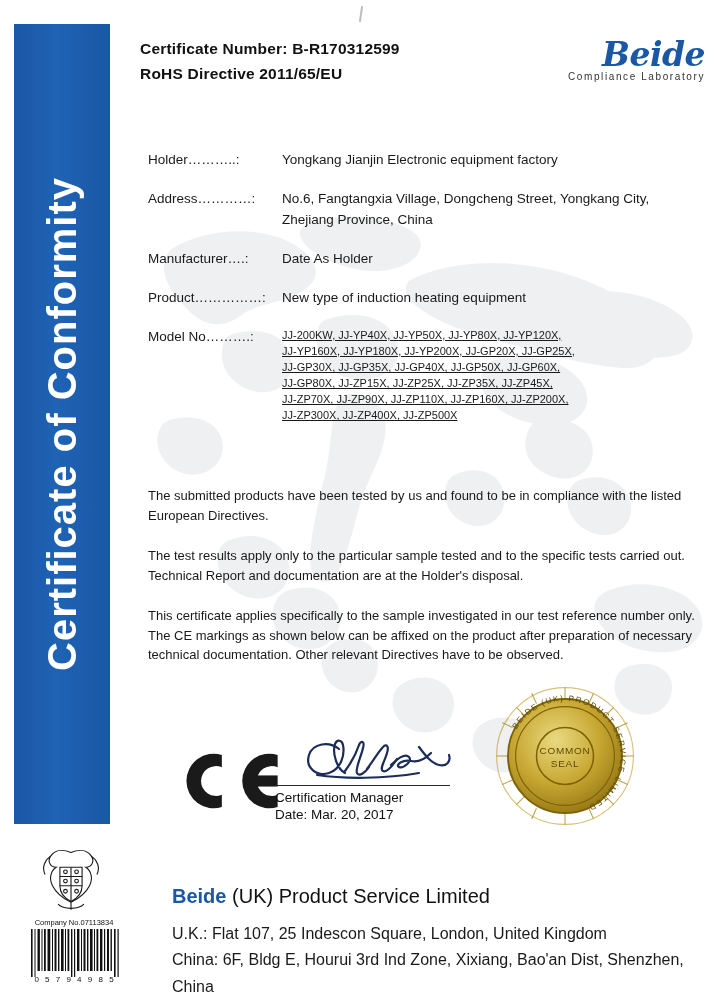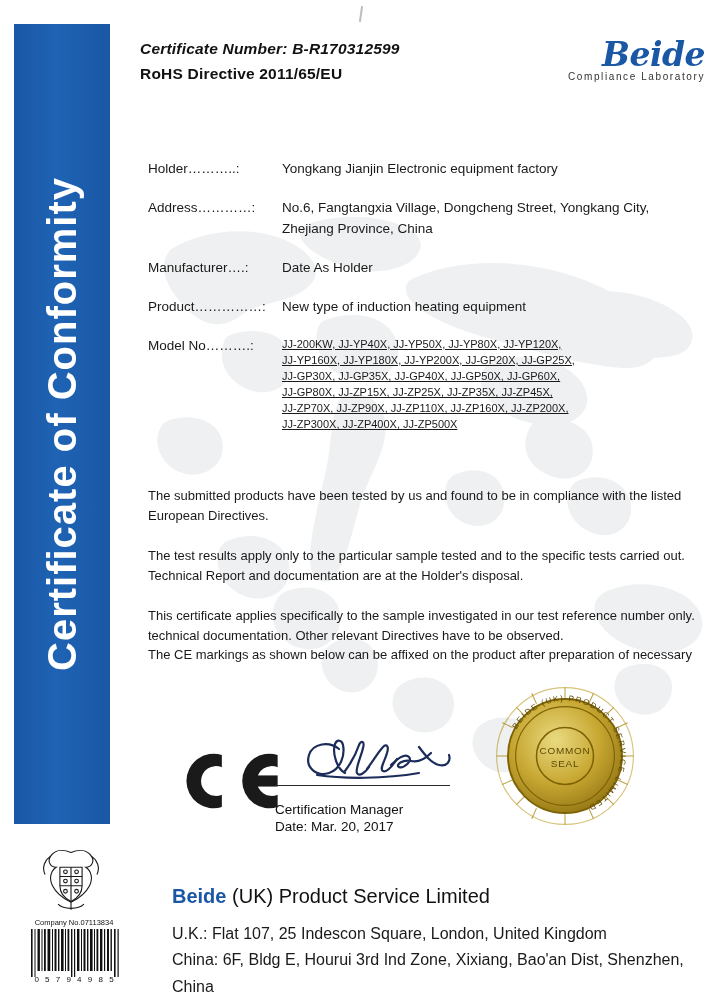--- a/index.html
+++ b/index.html
@@ -55,21 +55,20 @@
 
   
   .cert-number {
     position: absolute;
     left: 140px;
     top: 40px;
     font-size: 15.5px;
     font-weight: bold;
     color: #111111;
     letter-spacing: 0.2px;
-    font-style: italic;
   }
   .directive {
     position: absolute;
     left: 140px;
     top: 65px;
     font-size: 15.5px;
     font-weight: bold;
     color: #111111;
     letter-spacing: 0.2px;
   }
@@ -91,21 +90,21 @@
   .brand-sub {
     font-size: 10px;
     color: #333333;
     letter-spacing: 1.6px;
   }
 
   
   .fields {
     position: absolute;
     left: 148px;
-    top: 159px;
+    top: 150px;
     width: 545px;
   }
   .field-row {
     display: flex;
     align-items: flex-start;
     margin-bottom: 18px;
   }
   .field-label {
     width: 134px;
     flex: 0 0 134px;
@@ -166,21 +165,21 @@
   }
   .sig-rule {
     width: 175px;
     height: 1px;
     background: #2a2a2a;
     margin-top: 2px;
   }
   .sig-title {
     font-size: 13.5px;
     color: #111111;
-    margin-top: 16px;
+    margin-top: 4px;
   }
   .sig-date {
     font-size: 13.5px;
     color: #111111;
     margin-top: 2px;
   }
 
   
   .seal {
     position: absolute;
@@ -356,22 +355,22 @@
     <div class="para">
       <span class="line">The submitted products have been tested by us and found to be in compliance with the listed</span>
       <span class="line">European Directives.</span>
     </div>
     <div class="para">
       <span class="line">The test results apply only to the particular sample tested and to the specific tests carried out.</span>
       <span class="line">Technical Report and documentation are at the Holder's disposal.</span>
     </div>
     <div class="para">
       <span class="line">This certificate applies specifically to the sample investigated in our test reference number only.</span>
+      <span class="line">The CE markings as shown below can be affixed on the product after preparation of necessary</span>
       <span class="line">technical documentation. Other relevant Directives have to be observed.</span>
-      <span class="line">The CE markings as shown below can be affixed on the product after preparation of necessary</span>
     </div>
   </div>
 
   <svg class="ce-mark" viewBox="0 0 160 100">
     <path d="M62,8 A44,44 0 1,0 62,92 L62,72 A24,24 0 1,1 62,28 Z" fill="#1a1a1a"></path>
     <path d="M152,8 A44,44 0 1,0 152,92 L152,72 A24,24 0 1,1 152,28 Z" fill="#1a1a1a"></path>
     <rect x="112" y="41" width="40" height="18" fill="#1a1a1a"></rect>
   </svg>
 
   <div class="signature-block">

